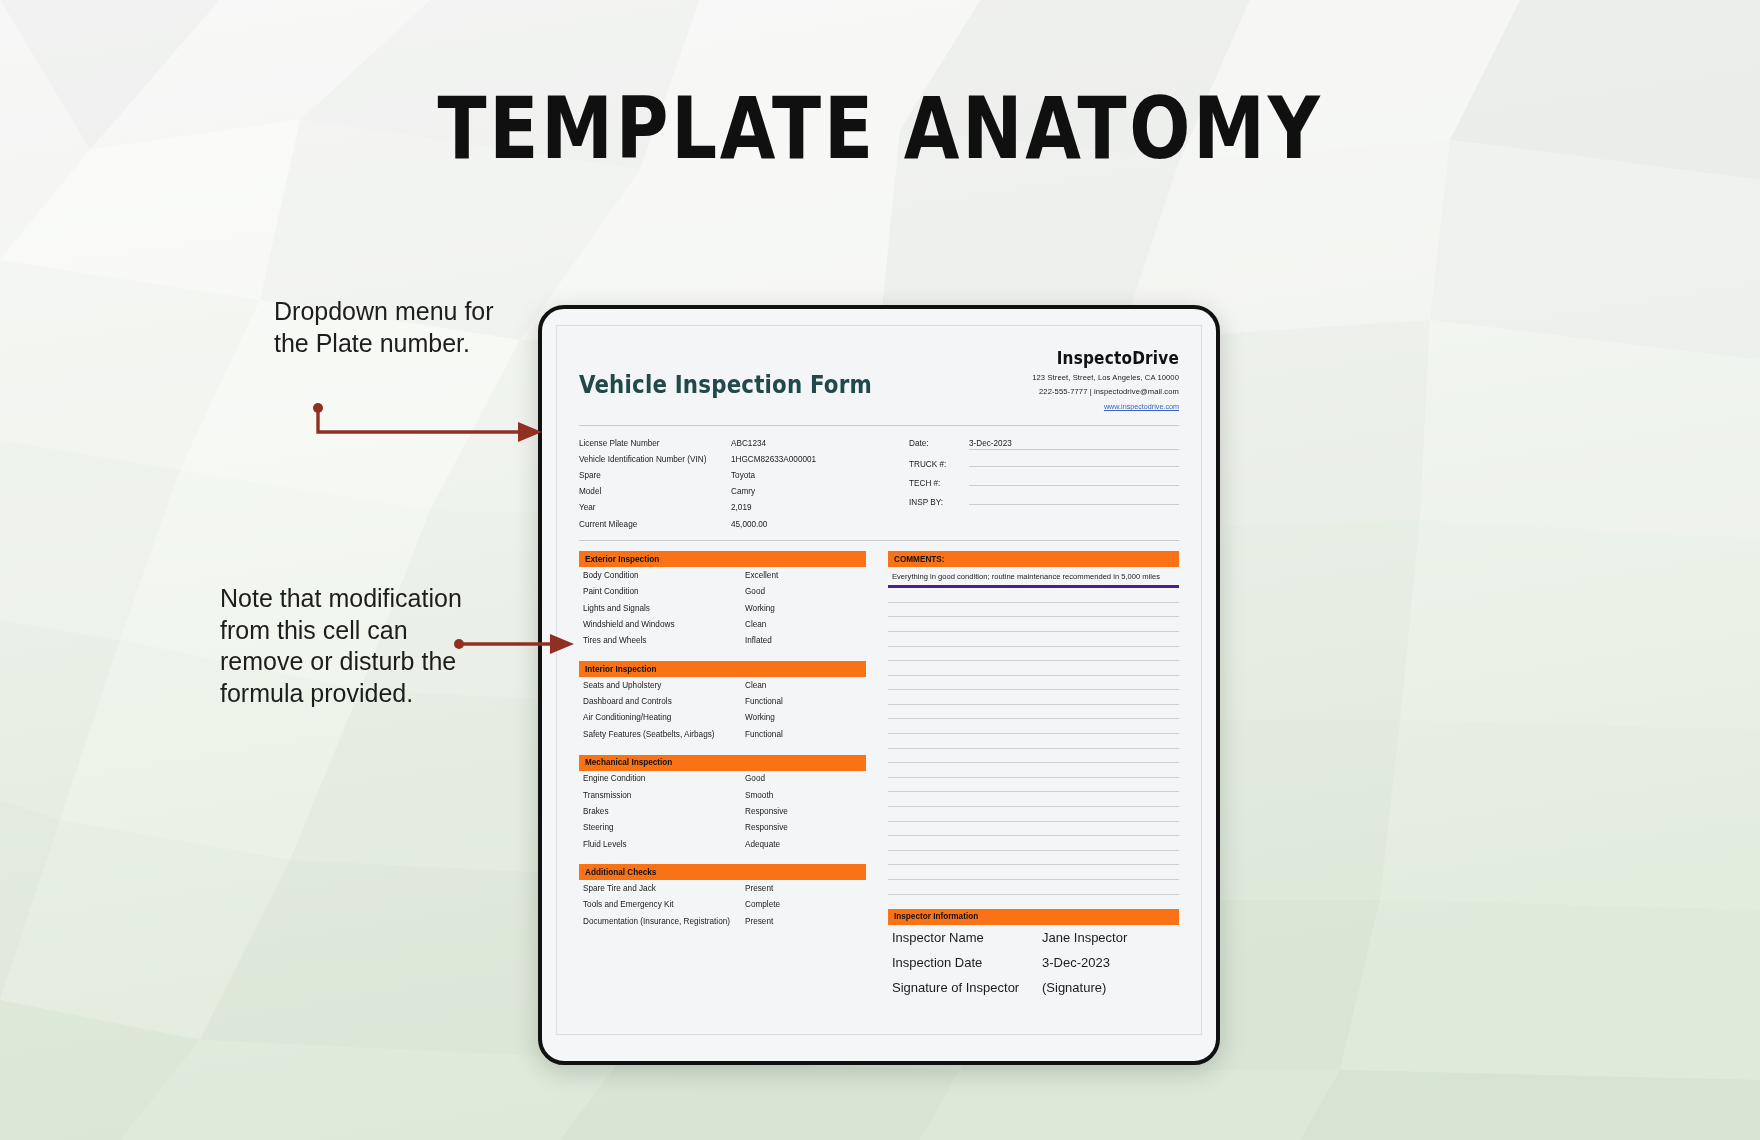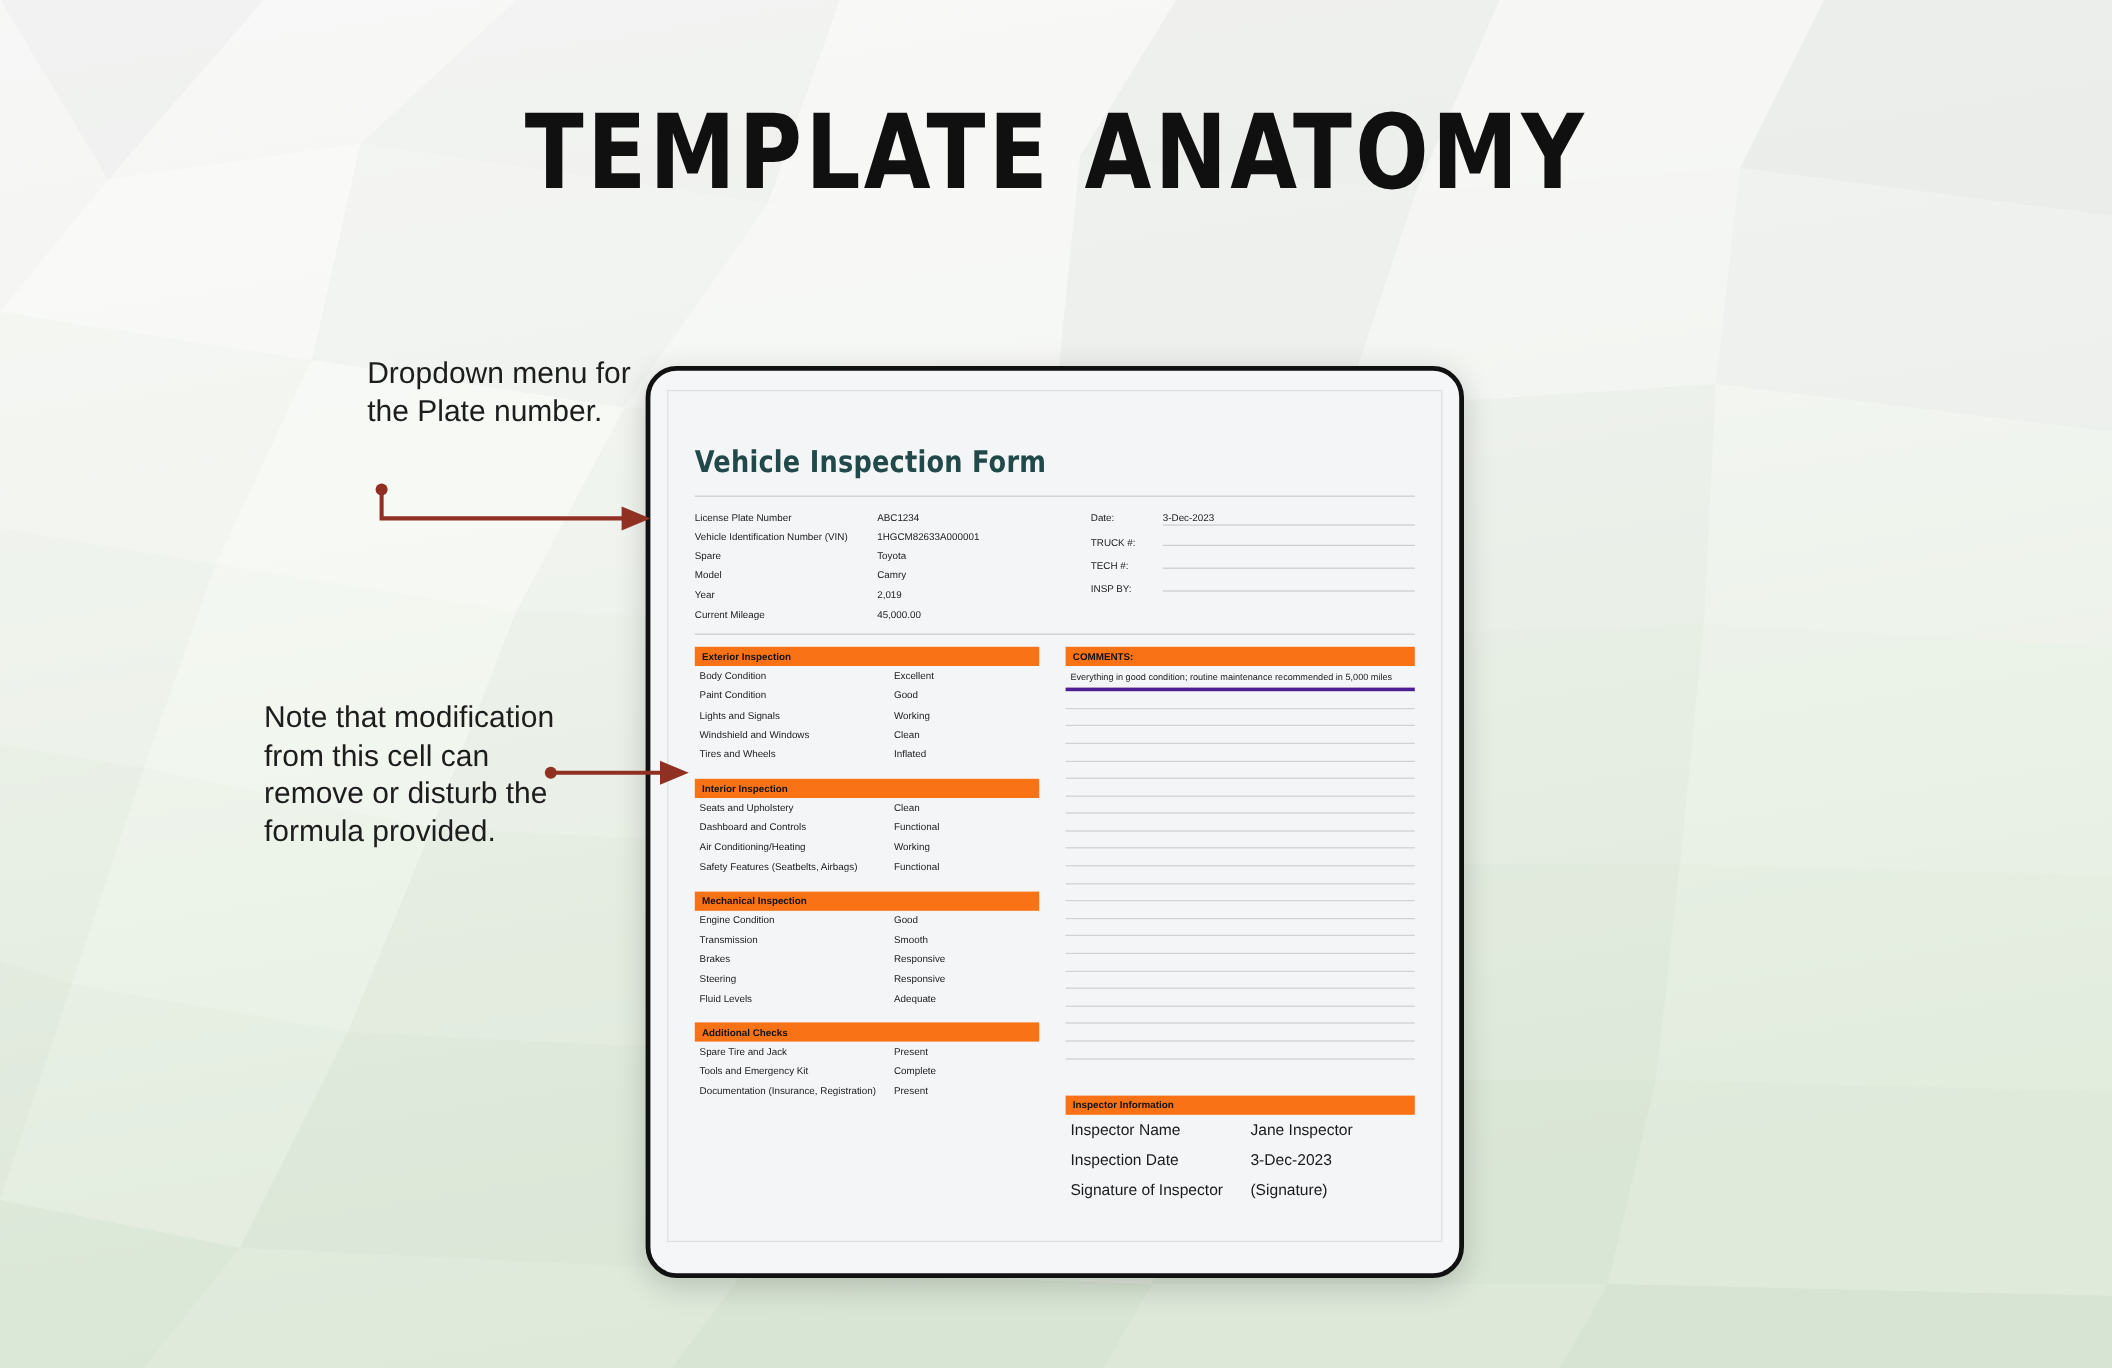--- a/index.html
+++ b/index.html
@@ -23,21 +23,21 @@
     transform:scaleX(0.93); transform-origin:center;
   }
 
   
   .annot{
     position:absolute; z-index:6;
     font-family:"Liberation Sans",sans-serif;
     color:#1d1d1d; font-size:25px; line-height:1.26;
     font-weight:400;
   }
-  .annot-1{ left:274px; top:296px; width:260px;margin-left:32px; }
+  .annot-1{ left:274px; top:296px; width:260px; }
   .annot-2{ left:204px; top:583px; width:270px;margin-left:16px; }
 
   .arrow-svg{ position:absolute; z-index:6; overflow:visible; }
 
   
   .device{
     position:absolute; left:538px; top:305px;
     width:682px; height:760px;
     border:4px solid #111;
     border-radius:26px;
@@ -95,21 +95,21 @@
   }
   .sec-head.first{ margin-top:0; }
   .srow{ display:flex; font-size:8.2px; color:#1b1b1b; padding:3.7px 6px 3.7px 4px; }
   .srow .k{ width:162px; flex-shrink:0; }
   .srow .v{ flex:1; }
 
   .cmt-first{ font-size:7.6px; color:#1b1b1b; padding:5px 4px 4px 4px;
               border-bottom:3px solid #4c1d95; }
   .cmt-line{ height:14.6px; border-bottom:1px solid #cdd0d4; }
 
-  .insp-wrap{ margin-top:30px; }
+  .insp-wrap{ margin-top:14px; }
   .insp-row{ display:flex; font-size:13px; color:#1b1b1b; padding:5px 6px 5px 4px; }
   .insp-row .k{ width:150px; flex-shrink:0; }
 </style>
 </head>
 <body>
 
 <svg id="bg" viewBox="0 0 1760 1140" preserveAspectRatio="none">
   <defs>
     <linearGradient id="gv" x1="0" y1="0" x2="0.25" y2="1">
       <stop offset="0" stop-color="#fcfcfc"></stop>
@@ -182,20 +182,26 @@
   <path d="M7 12 L100 12" stroke="#8f3023" stroke-width="3.4" fill="none"></path>
   <polygon points="98,2 122,12 98,22" fill="#8f3023"></polygon>
 </svg>
 
 <div class="device">
   <div class="screen">
     <div class="doc">
 
       <div class="doc-head">
         <div class="doc-title">Vehicle Inspection Form</div>
+        <div class="brand">
+          <div class="brand-name">InspectoDrive</div>
+          <div class="brand-line">123 Street, Street, Los Angeles, CA 10000</div>
+          <div class="brand-line">222-555-7777  |  inspectodrive@mail.com</div>
+          <div class="brand-site">www.inspectodrive.com</div>
+        </div>
       </div>
 
       <div class="hr"></div>
 
       <div class="info">
         <div class="info-col">
           <div class="irow">
             <span class="lbl">License Plate Number</span>
             <span class="val">ABC1234</span>
           </div>

